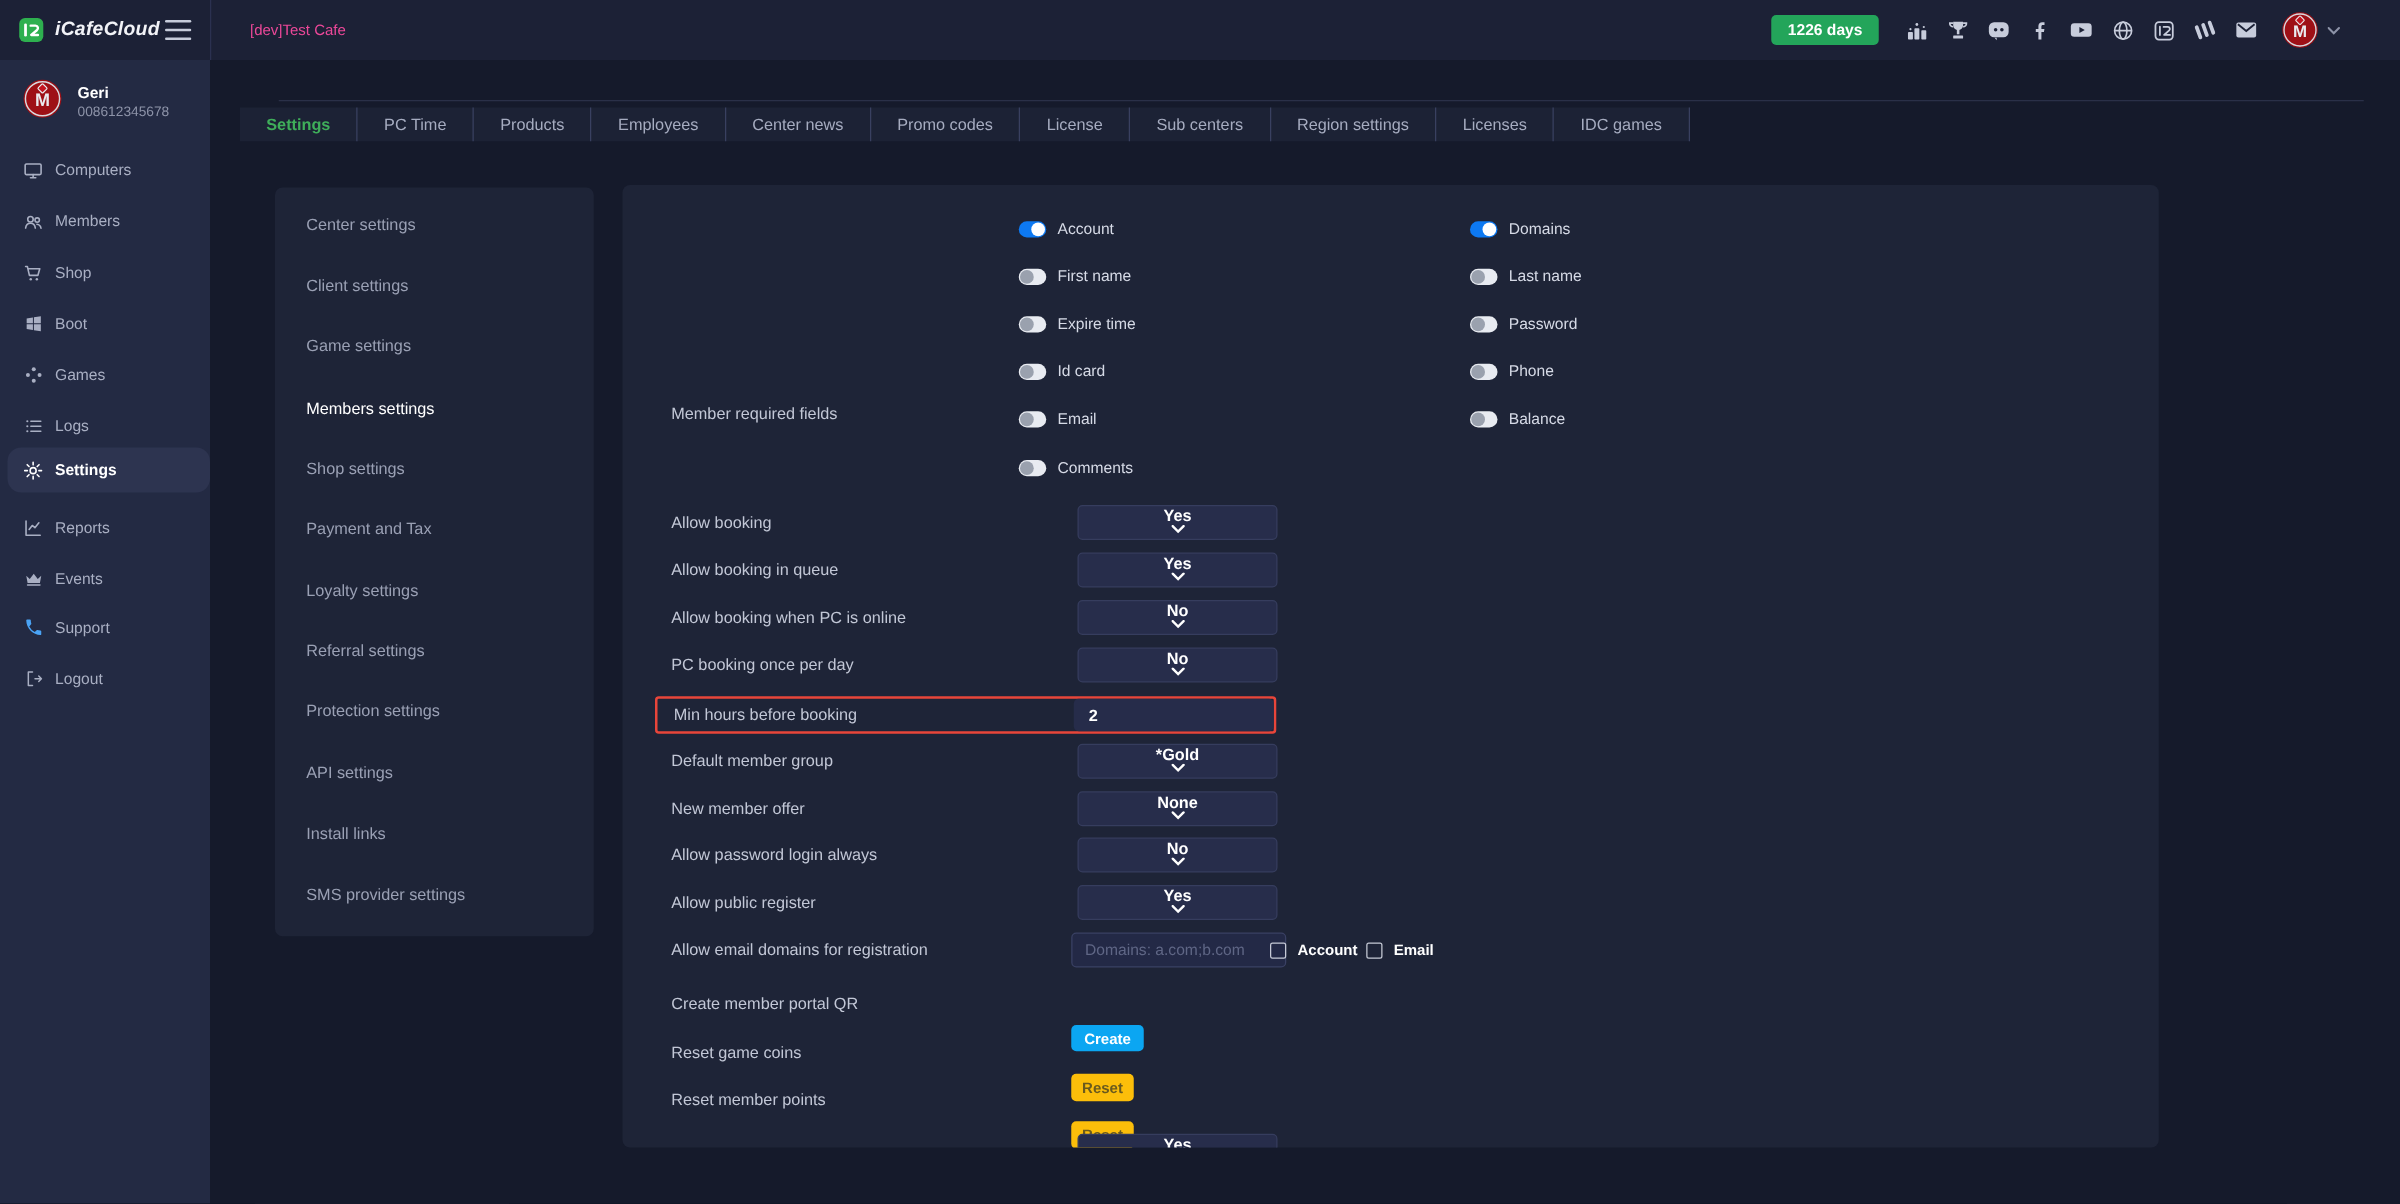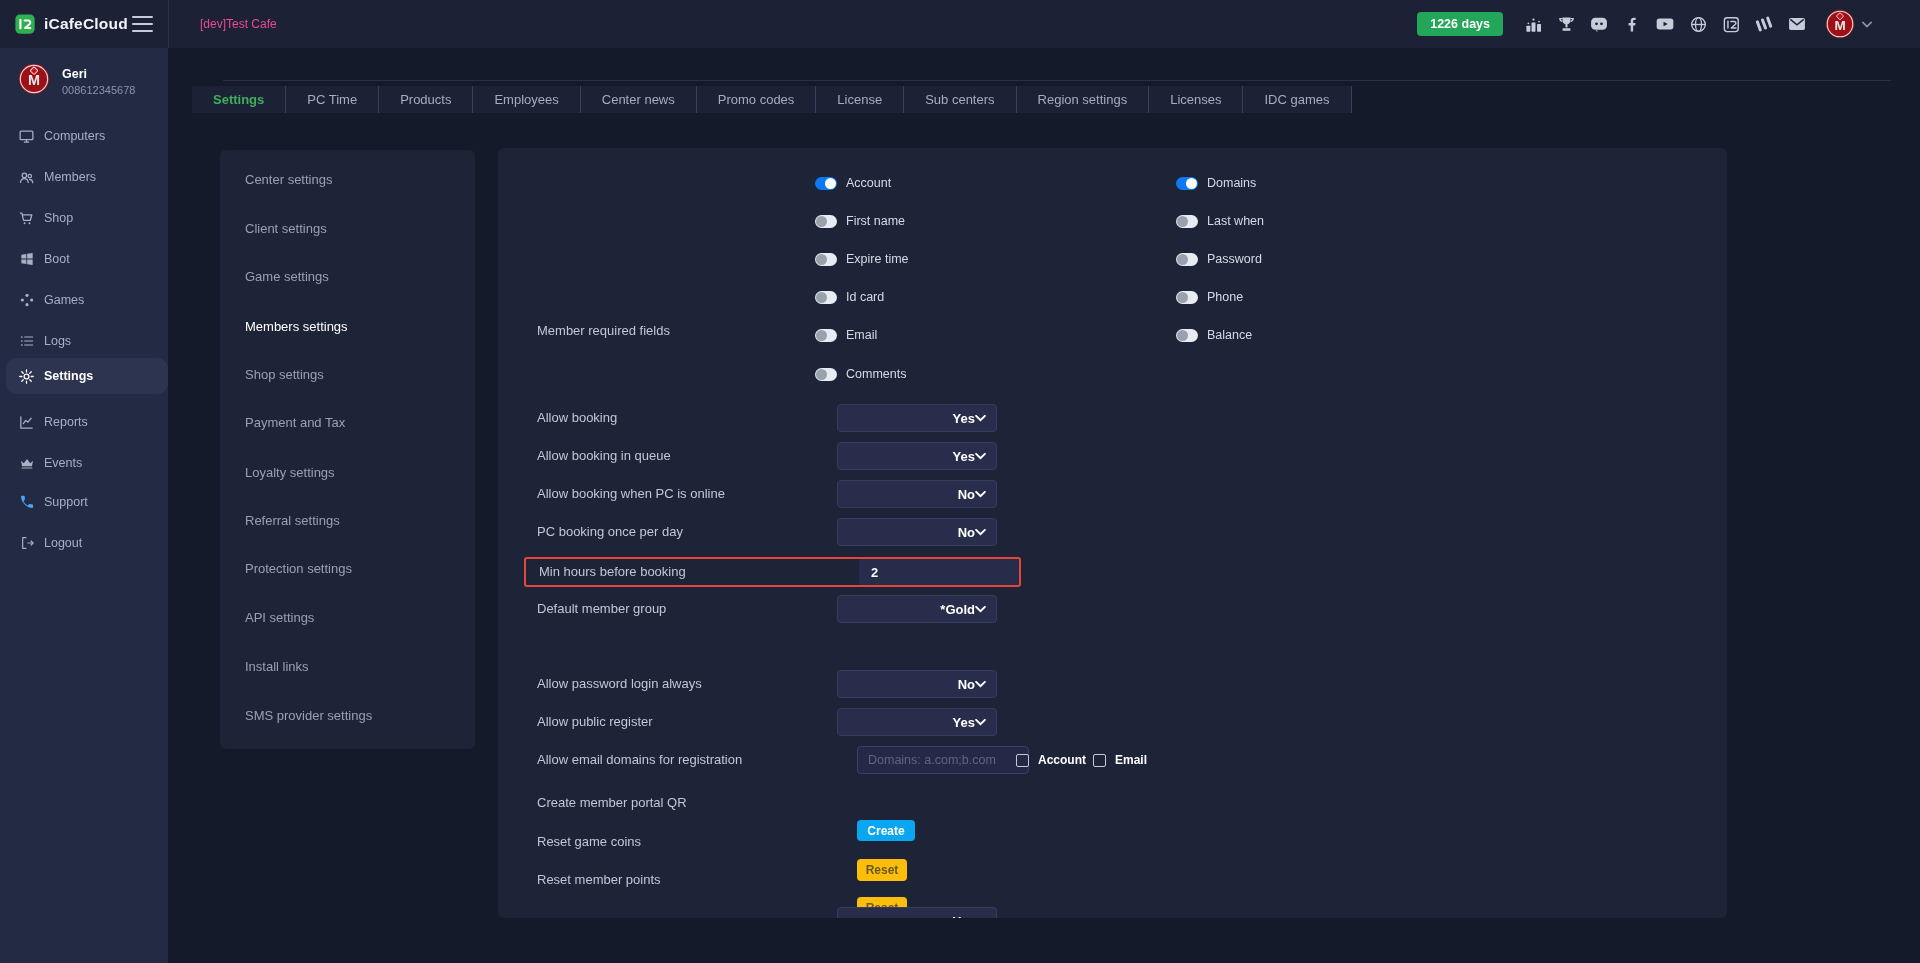--- a/index.html
+++ b/index.html
@@ -4,21 +4,21 @@
 <style>
   html,body{margin:0;padding:0;background:#0e1322;}
   *{box-sizing:border-box;}
   .screen{position:relative;width:1920px;height:963px;overflow:hidden;
           font-family:"Liberation Sans","DejaVu Sans",sans-serif;color:#c6cbd9;background:#151a2b;}
   svg{display:block;}
 
   
   .topbar{position:absolute;left:0;top:0;width:1920px;height:48px;background:#1c2136;z-index:5;}
   .brand{position:absolute;left:14px;top:0;height:48px;display:flex;align-items:center;gap:8px;cursor:pointer;}
-  .brand-text{font-size:15.5px;font-weight:700;color:#f2f3f7;letter-spacing:.2px;}
+  .brand-text{font-size:15.5px;font-weight:700;color:#f2f3f7;letter-spacing:.2px;font-style:italic;}
   .hamburger{position:absolute;left:132px;top:16px;width:21px;height:16px;display:flex;flex-direction:column;justify-content:space-between;cursor:pointer;}
   .hamburger span{display:block;height:2.4px;border-radius:2px;background:#c7ccdb;}
   .topbar-vdiv{position:absolute;left:168px;top:0;width:1px;height:48px;background:#2b3150;}
   .cafe-title{position:absolute;left:200px;top:0;height:48px;display:flex;align-items:center;font-size:12px;color:#ec4899;}
   .topbar-right{position:absolute;right:48px;top:0;height:48px;display:flex;align-items:center;}
   .days-badge{height:24px;padding:0 13px;background:#23a55a;border-radius:4px;color:#fff;font-size:12.5px;font-weight:700;
               display:flex;align-items:center;margin-right:20px;cursor:pointer;}
   .tb-icons{display:flex;align-items:center;gap:13px;color:#c7ccdb;}
   .tb-ic{width:20px;height:20px;display:flex;align-items:center;justify-content:center;cursor:pointer;}
   .tb-avatar{margin-left:18px;display:flex;align-items:center;gap:7px;cursor:pointer;}
@@ -53,22 +53,22 @@
   .sec-label{position:absolute;left:39px;top:175px;font-size:13px;color:#c2c7d6;}
 
   .trow{position:absolute;height:14px;display:flex;align-items:center;gap:9px;}
   .tg{width:22px;height:13px;border-radius:7px;background:#e8ebf1;position:relative;cursor:pointer;flex:0 0 auto;}
   .tg .knob{position:absolute;top:1px;left:1px;width:11px;height:11px;border-radius:50%;background:#9aa1ae;}
   .tg[data-state="on"]{background:#0d79f2;}
   .tg[data-state="on"] .knob{left:10px;background:#fff;}
   .tlbl{font-size:12.5px;color:#d6dae6;white-space:nowrap;}
 
   .frow{position:absolute;left:0;width:100%;height:28px;}
-  .sel{position:absolute;left:339px;top:0;width:160px;height:28px;background:#272d4b;border:1px solid #363d5e;border-radius:4px;
-       display:flex;align-items:center;justify-content:flex-end;padding:0 10px;cursor:pointer;}
+  .sel{position:absolute;left:364px;top:0;width:160px;height:28px;background:#272d4b;border:1px solid #363d5e;border-radius:4px;
+       display:flex;align-items:center;justify-content:flex-start;padding:0 10px;cursor:pointer;flex-direction:column;}
   .selv{font-size:13px;font-weight:700;color:#fff;}
   .hi{left:26px;width:497px;height:30px;border:2px solid #e8453a;border-radius:3px;}
   .hi .flabel{left:13px;line-height:26px;}
   .tin{position:absolute;left:333px;top:0;width:160px;height:26px;background:#262c4a;border:none;outline:none;border-radius:4px;
        color:#fff;font-size:13px;font-weight:700;padding:0 12px;font-family:inherit;}
   .din{position:absolute;left:359px;top:0;width:172px;height:28px;background:#232946;border:1px solid #3a4164;border-radius:4px;
        color:#e7eaf2;font-size:12.5px;padding:0 10px;outline:none;font-family:inherit;}
   .din::placeholder{color:#5f6685;}
   .cbgrp{position:absolute;top:0;height:28px;display:flex;align-items:center;}
   .cb{width:13px;height:13px;border:1.5px solid #c6cad6;border-radius:2px;background:transparent;cursor:pointer;}
@@ -377,21 +377,21 @@
       <div class="trow" style="top:28px;left:678px">
           <div class="tg" data-state="on">
             <div class="knob"></div>
           </div>
           <span class="tlbl">Domains</span>
         </div>
       <div class="trow" style="top:66px;left:678px">
           <div class="tg" data-state="off">
             <div class="knob"></div>
           </div>
-          <span class="tlbl">Last when</span>
+          <span class="tlbl">Last name</span>
         </div>
       <div class="trow" style="top:104px;left:678px">
           <div class="tg" data-state="off">
             <div class="knob"></div>
           </div>
           <span class="tlbl">Password</span>
         </div>
       <div class="trow" style="top:142px;left:678px">
           <div class="tg" data-state="off">
             <div class="knob"></div>
@@ -444,20 +444,29 @@
 
       <div class="frow hi" style="top:409px">
         <div class="flabel">Min hours before booking</div>
         <input class="tin" value="2" style="">
       </div>
 
       <div class="frow" style="top:447px">
         <div class="flabel">Default member group</div>
         <div class="sel">
             <span class="selv">*Gold</span>
+            <svg width="11" height="7" viewBox="0 0 12 8">
+              <path d="M1 1l5 5 5-5" stroke="#fff" stroke-width="2.2" fill="none" stroke-linecap="round"></path>
+            </svg>
+          </div>
+      </div>
+      <div class="frow" style="top:485px">
+        <div class="flabel">New member offer</div>
+        <div class="sel">
+            <span class="selv">None</span>
             <svg width="11" height="7" viewBox="0 0 12 8">
               <path d="M1 1l5 5 5-5" stroke="#fff" stroke-width="2.2" fill="none" stroke-linecap="round"></path>
             </svg>
           </div>
       </div>
       <div class="frow" style="top:522px">
         <div class="flabel">Allow password login always</div>
         <div class="sel">
             <span class="selv">No</span>
             <svg width="11" height="7" viewBox="0 0 12 8">

